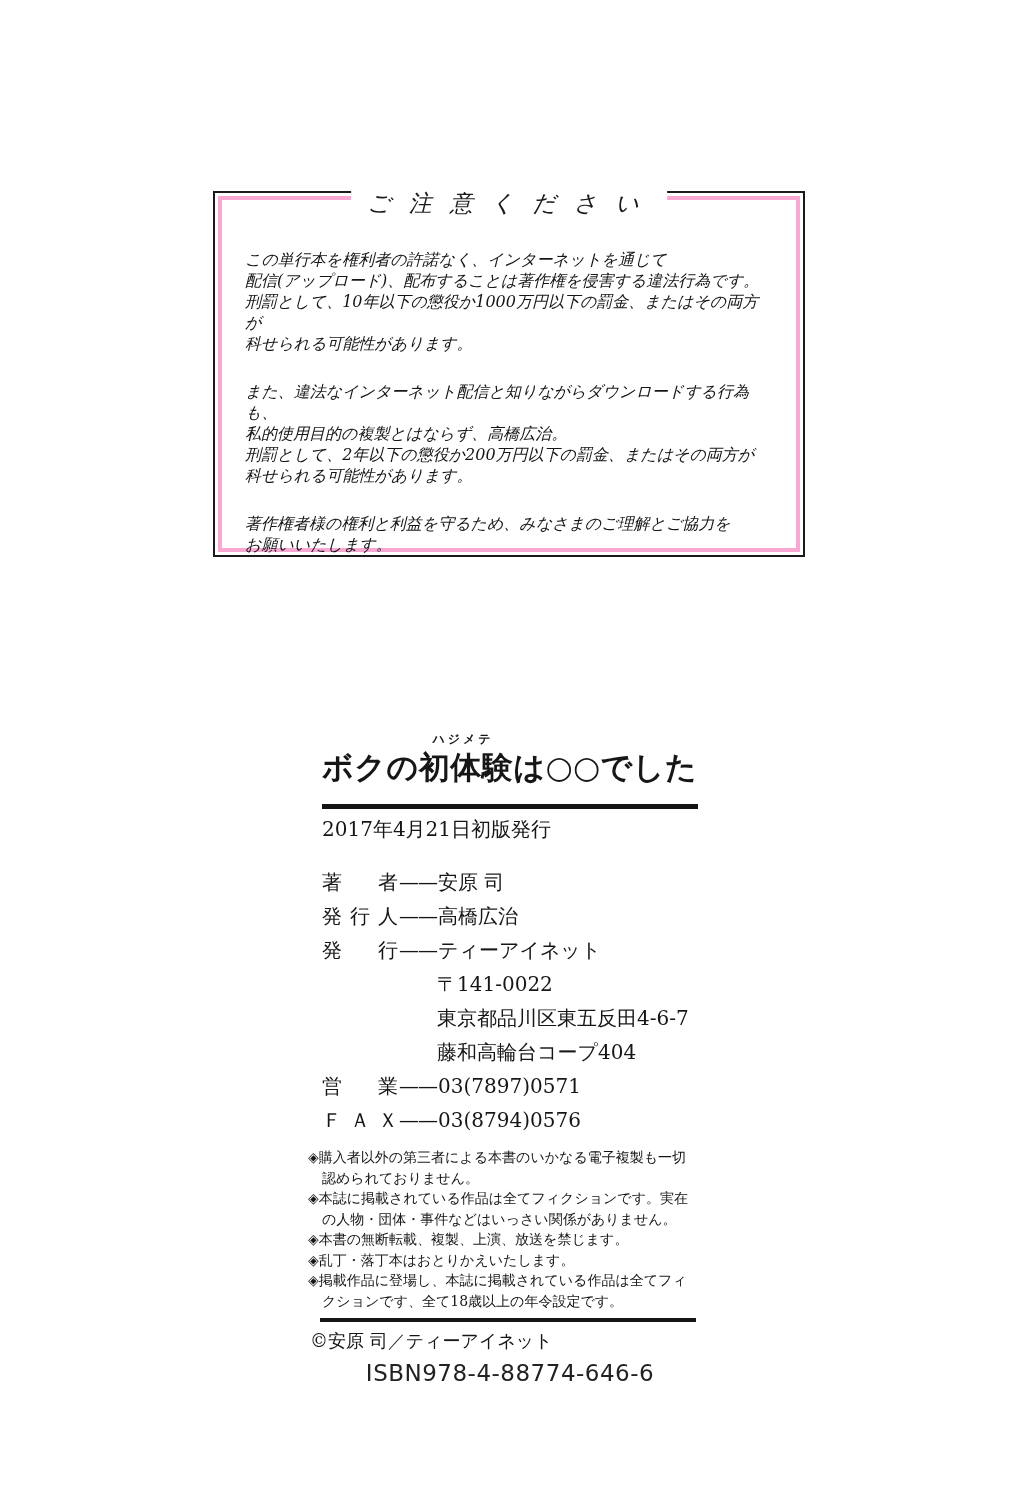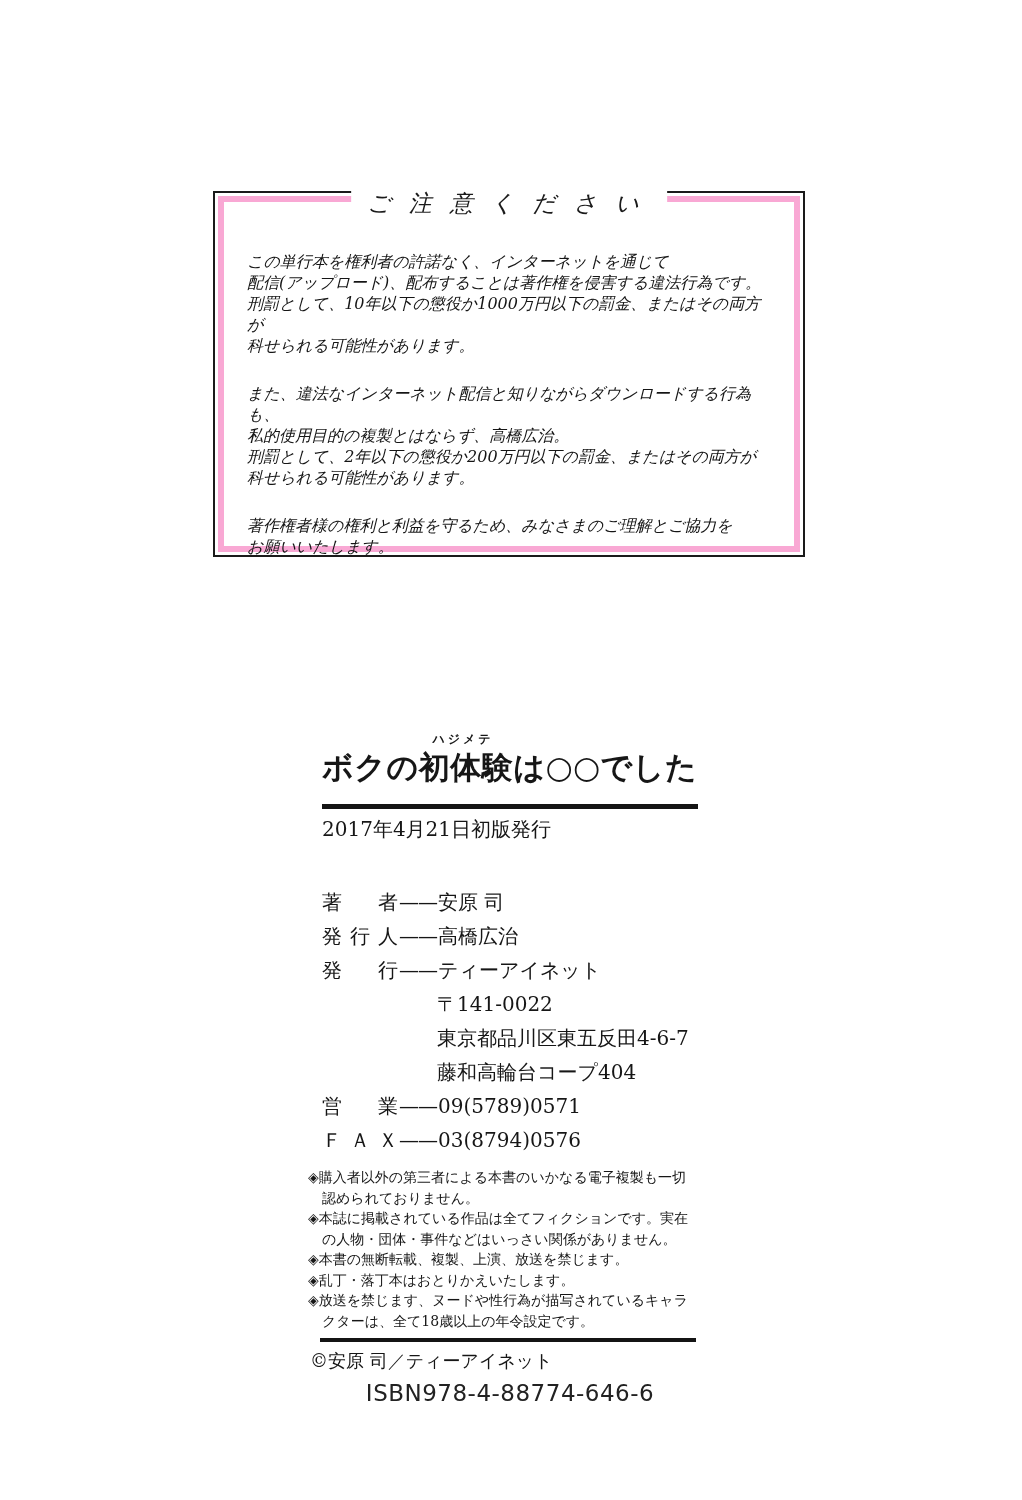--- a/index.html
+++ b/index.html
@@ -22,21 +22,21 @@
     height: 366px;
     box-sizing: border-box;
     border: 2px solid #1a1a1a;
     padding: 3px;
     font-style: italic;
   }
   .notice-inner {
     box-sizing: border-box;
     width: 100%;
     height: 100%;
-    border: 6px solid #f9a8d4;
+    border: 4px solid #f9a8d4;
     padding: 23px 28px 0 23px;
   }
   .notice-title {
     position: absolute;
     top: -3px;
     left: 50%;
     transform: translateX(-50%);
     background: #ffffff;
     padding: 0 10px 0 16px;
     font-family: "DejaVu Serif", serif;
@@ -88,21 +88,21 @@
     width: 376px;
     height: 5px;
     background: #141414;
   }
   .c-date {
     margin-top: 6px;
     padding-left: 14px;
     font-size: 20px;
     line-height: 28px;
   }
-  .c-rows { margin-top: 42px; }
+  .c-rows { margin-top: 22px; }
   .info-row {
     display: flex;
     padding-left: 14px;
     font-size: 20px;
     line-height: 34px;
   }
   .row-label {
     width: 76px;
     text-align: justify;
     text-align-last: justify;
@@ -211,35 +211,35 @@
         <span class="row-value">ティーアイネット</span>
       </div>
 
       <div class="address-line">〒141-0022</div>
       <div class="address-line">東京都品川区東五反田4-6-7</div>
       <div class="address-line">藤和高輪台コープ404</div>
 
       <div class="info-row">
         <span class="row-label">営　業</span>
         <span class="row-dash">——</span>
-        <span class="row-value">09(5789)0571</span>
+        <span class="row-value">03(7897)0571</span>
       </div>
       <div class="info-row">
         <span class="row-label">ＦＡＸ</span>
         <span class="row-dash">——</span>
         <span class="row-value">03(8794)0576</span>
       </div>
     </div>
 
     <ul class="c-notes">
       <li>◈購入者以外の第三者による本書のいかなる電子複製も一切認められておりません。</li>
       <li>◈本誌に掲載されている作品は全てフィクションです。実在の人物・団体・事件などはいっさい関係がありません。</li>
       <li>◈本書の無断転載、複製、上演、放送を禁じます。</li>
       <li>◈乱丁・落丁本はおとりかえいたします。</li>
-      <li>◈放送を禁じます、ヌードや性行為が描写されているキャラクターは、全て18歳以上の年令設定です。</li>
+      <li>◈掲載作品に登場し、本誌に掲載されている作品は全てフィクションです、全て18歳以上の年令設定です。</li>
     </ul>
 
     <div class="rule-thin"></div>
 
     <div class="c-copy">©安原 司／ティーアイネット</div>
 
     <div class="c-isbn">ISBN978-4-88774-646-6</div>
 
   </div>
 </div>

